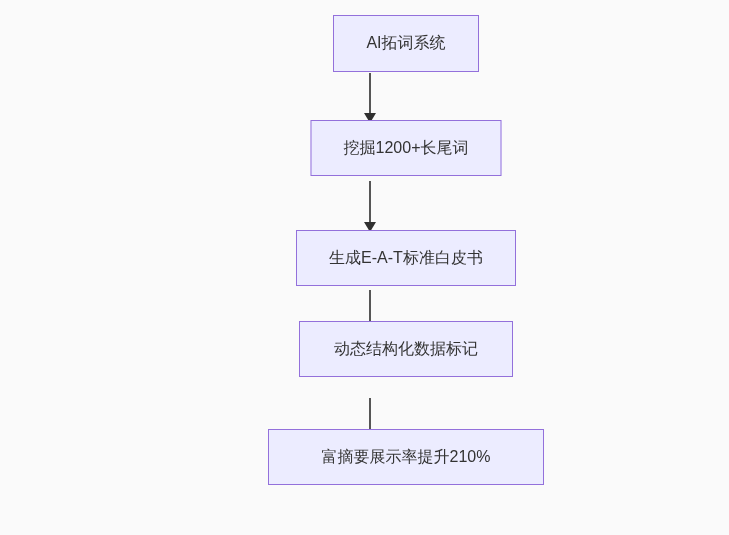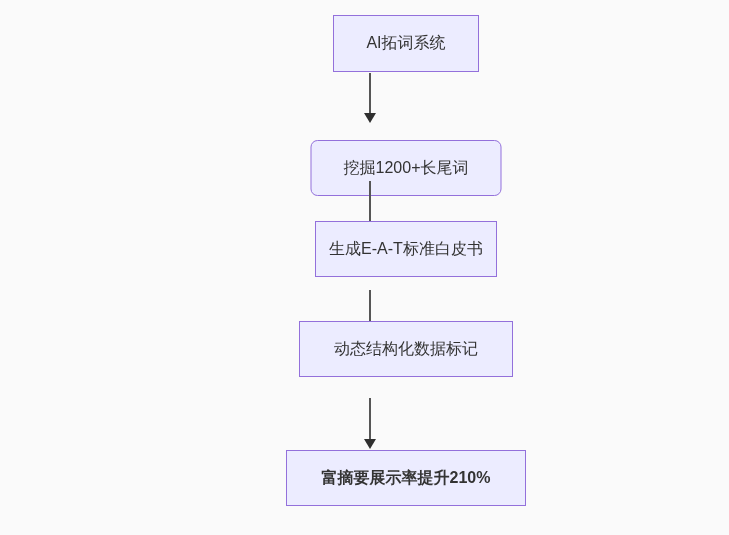--- a/index.html
+++ b/index.html
@@ -66,36 +66,36 @@
 
 <div class="canvas">
 
   <div class="node" style="top:15px; width:146px; height:57px;">AI拓词系统</div>
 
   <div class="arrow" style="top:73px; height:50px;">
     <div class="arrow-line"></div>
     <div class="arrow-head"></div>
   </div>
 
-  <div class="node" style="top:140px; width:191px;border-radius:7px;">挖掘1200+长尾词</div>
+  <div class="node" style="top:120px; width:191px;">挖掘1200+长尾词</div>
 
   <div class="arrow" style="top:181px; height:51px;">
     <div class="arrow-line"></div>
     <div class="arrow-head"></div>
   </div>
 
-  <div class="node" style="top:221px; width:182px;">生成E-A-T标准白皮书</div>
+  <div class="node" style="top:230px; width:220px;">生成E-A-T标准白皮书</div>
 
   <div class="arrow" style="top:290px; height:50px;">
     <div class="arrow-line"></div>
     <div class="arrow-head"></div>
   </div>
 
   <div class="node" style="top:321px; width:214px;">动态结构化数据标记</div>
 
   <div class="arrow" style="top:398px; height:51px;">
     <div class="arrow-line"></div>
     <div class="arrow-head"></div>
   </div>
 
-  <div class="node" style="top:450px; width:240px;font-weight:bold;">富摘要展示率提升210%</div>
+  <div class="node" style="top:429px; width:276px;">富摘要展示率提升210%</div>
 
 </div>
 
 </body></html>

